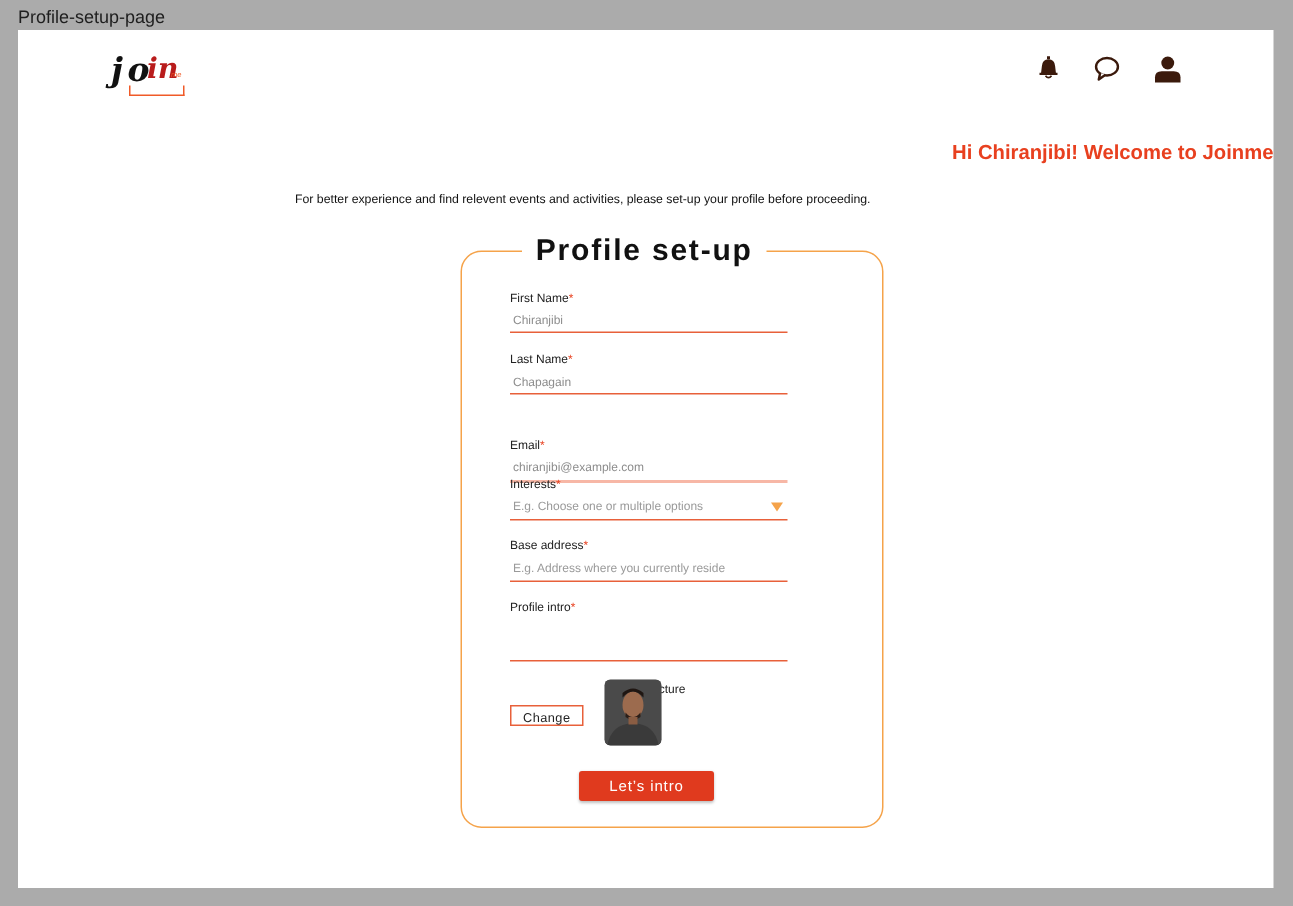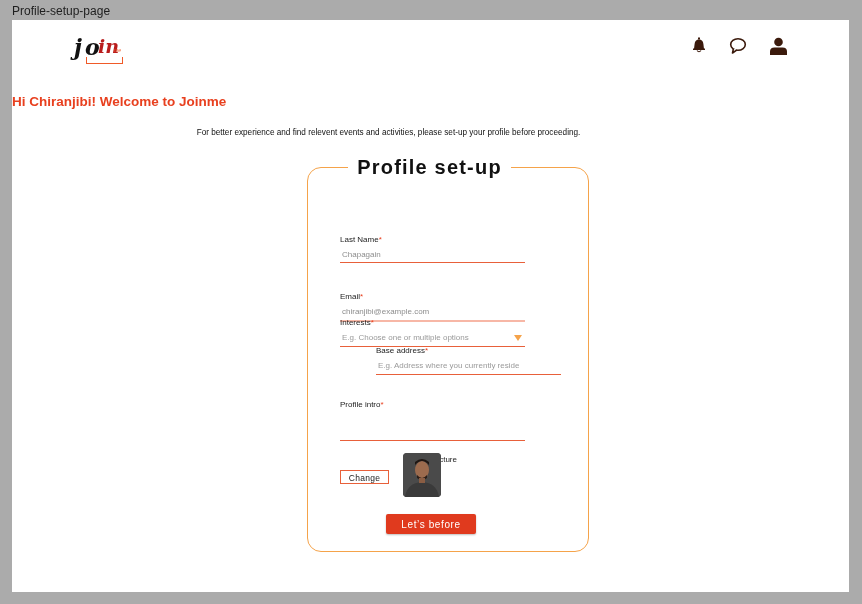--- a/index.html
+++ b/index.html
@@ -16,21 +16,21 @@
   .logo {
     position:absolute; left:62px; top:14px; width:50px; height:28px;
   }
   .logo .j { position:absolute; left:0; top:0; font-family:"DejaVu Serif", serif; font-style:italic; font-weight:bold; font-size:22px; color:#111; }
   .logo .o { position:absolute; left:11px; top:0; font-family:"DejaVu Serif", serif; font-style:italic; font-weight:bold; font-size:22px; color:#111; }
   .logo .in { position:absolute; left:24px; top:1px; font-family:"DejaVu Serif", serif; font-style:italic; font-weight:bold; font-size:19px; color:#b91c1c; }
   .logo .me { position:absolute; left:40px; top:13px; font-size:5px; color:#f05a28; font-style:italic; }
   .logo .underline { position:absolute; left:12px; top:23px; width:35px; height:6px; border:1px solid #f05a28; border-top:none; }
   .icon { position:absolute; cursor:pointer; }
   .welcome {
-    position:absolute; left:0; width:837px; top:74px; text-align:left;
+    position:absolute; left:0; width:837px; top:74px; text-align:right;
     font-size:13.5px; font-weight:bold; color:#e8401f;
   }
   .subtext {
     position:absolute; left:0; width:753px; top:108px; text-align:center;
     font-size:8.2px; color:#111;
   }
   .card {
     position:absolute; left:295px; top:147px; width:282px; height:385px;
     border:1px solid #f5a34a; border-radius:14px; box-sizing:border-box;
   }
@@ -96,41 +96,46 @@
       <path d="M1 18 L1 14.5 Q1 10.5 5.5 10.5 L13.5 10.5 Q18 10.5 18 14.5 L18 18 Z" fill="#3b1a0c"></path>
     </svg>
   </div>
 
   <div class="welcome">Hi Chiranjibi! Welcome to Joinme</div>
   <div class="subtext">For better experience and find relevent events and activities, please set-up your profile before proceeding.</div>
 
   <div class="card">
     <div class="card-title">Profile set-up</div>
 
+    <div class="field" style="top:26px;">
+      <div class="label"><span>First Name</span><span class="req">*</span></div>
+      <div class="value" style="color:#8d8d8d;">Chiranjibi</div>
+      <div class="line" style="top:27px;"></div>
+    </div>
 
     <div class="field" style="top:67px;">
       <div class="label"><span>Last Name</span><span class="req">*</span></div>
       <div class="value" style="color:#8d8d8d;">Chapagain</div>
       <div class="line" style="top:27px;"></div>
     </div>
 
     <div class="field" style="top:108px;margin-top:16px;">
       <div class="label"><span>Email</span><span class="req">*</span></div>
       <div class="value" style="color:#8d8d8d;">chiranjibi@example.com</div>
       <div class="line" style="top:28px; background:#f7b7a6; height:2px;"></div>
     </div>
 
     <div class="field" style="top:150px;">
       <div class="label"><span>Interests</span><span class="req">*</span></div>
       <div class="value">E.g. Choose one or multiple options</div>
       <div class="caret" style="top:17px;"></div>
       <div class="line" style="top:28px;"></div>
     </div>
 
-    <div class="field" style="top:178px;margin-left:36px;">
+    <div class="field" style="top:191px;">
       <div class="label"><span>Base address</span><span class="req">*</span></div>
       <div class="value">E.g. Address where you currently reside</div>
       <div class="line" style="top:28px;"></div>
     </div>
 
     <div class="field" style="top:232px;">
       <div class="label"><span>Profile intro</span><span class="req">*</span></div>
       <div class="line" style="top:40px;"></div>
     </div>
 
@@ -143,15 +148,15 @@
       <svg width="38" height="44" viewBox="0 0 38 44">
         <rect width="38" height="44" fill="#4a4a4a"></rect>
         <ellipse cx="19" cy="17" rx="7" ry="9" fill="#9c6b4e"></ellipse>
         <path d="M12 12 Q19 4 26 12 L26 9 Q19 3 12 9 Z" fill="#1f1612"></path>
         <path d="M14 22 Q19 28 24 22 L24 25 Q19 29 14 25 Z" fill="#2b1e18"></path>
         <path d="M2 44 Q4 30 19 29 Q34 30 36 44 Z" fill="#3a3a3a"></path>
         <rect x="16" y="25" width="6" height="5" fill="#8a5d43"></rect>
       </svg>
     </div>
 
-    <button class="start-btn">Let’s before</button>
+    <button class="start-btn">Let’s intro</button>
   </div>
 </div>
 
 </body></html>

